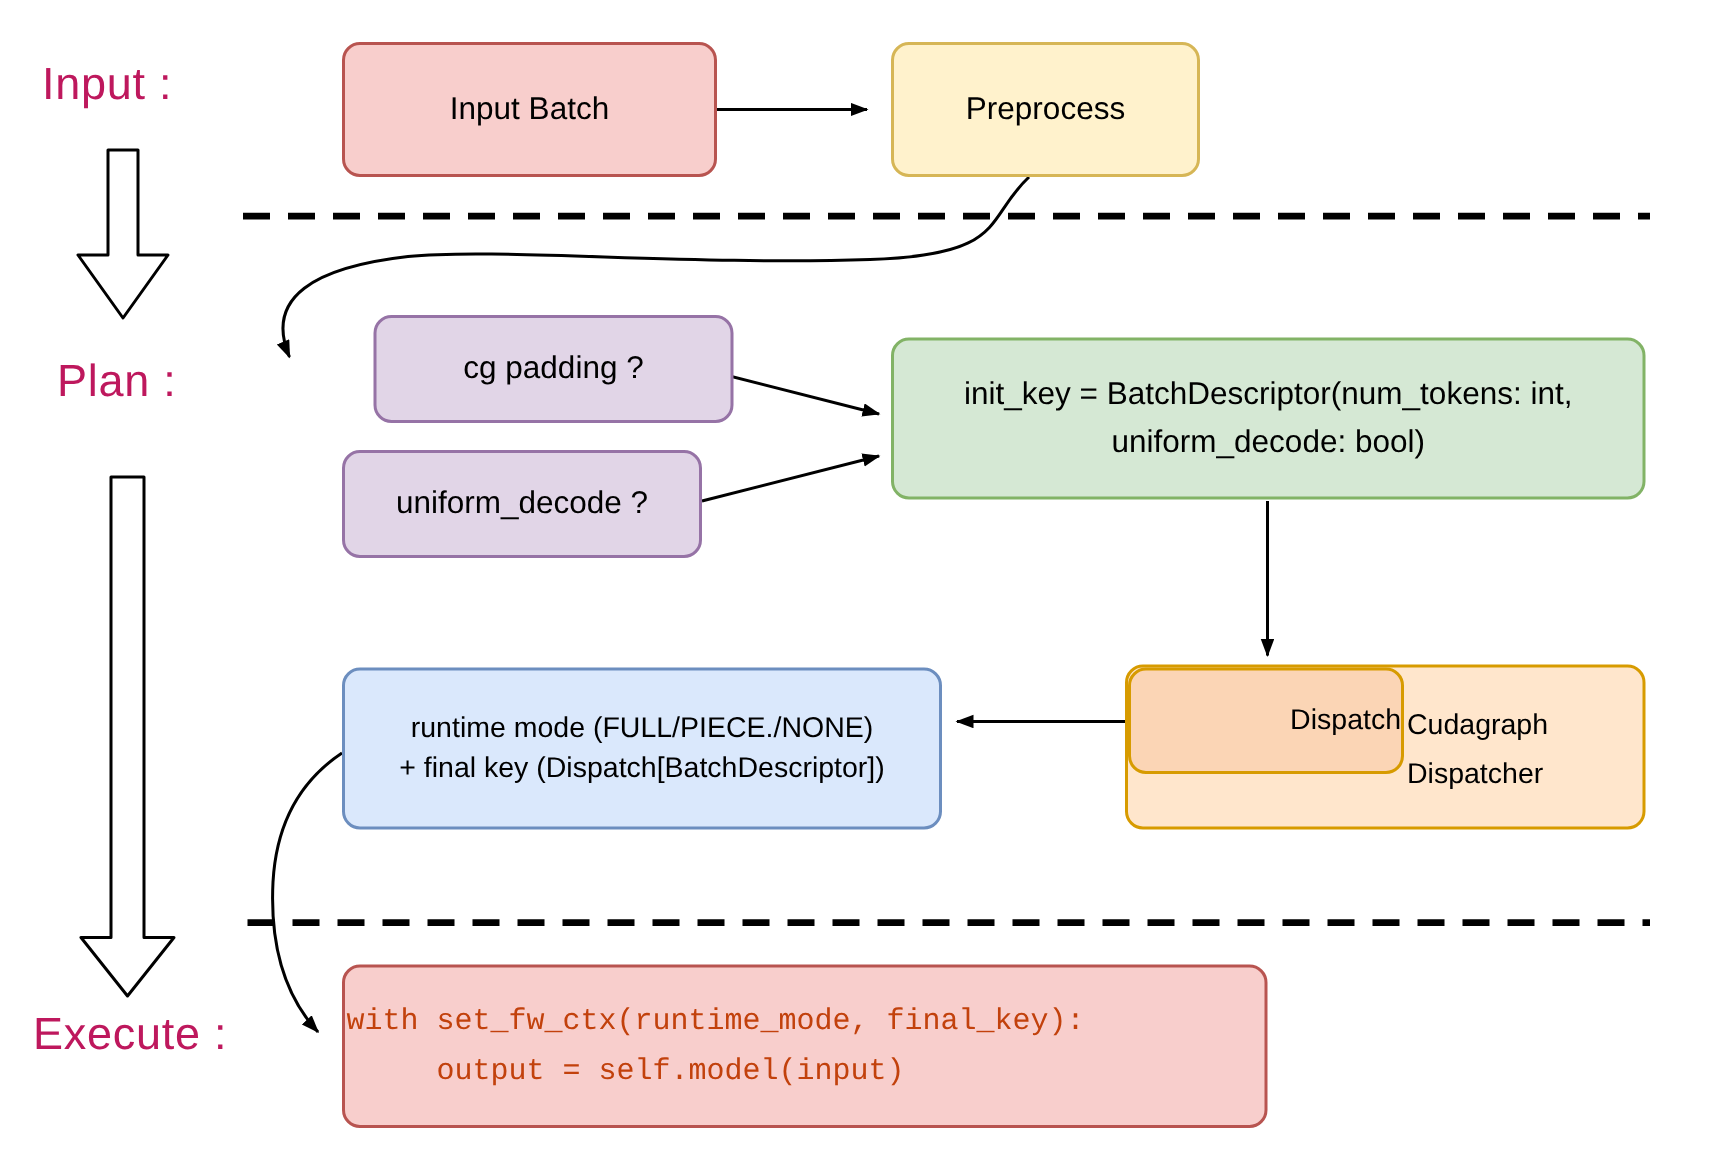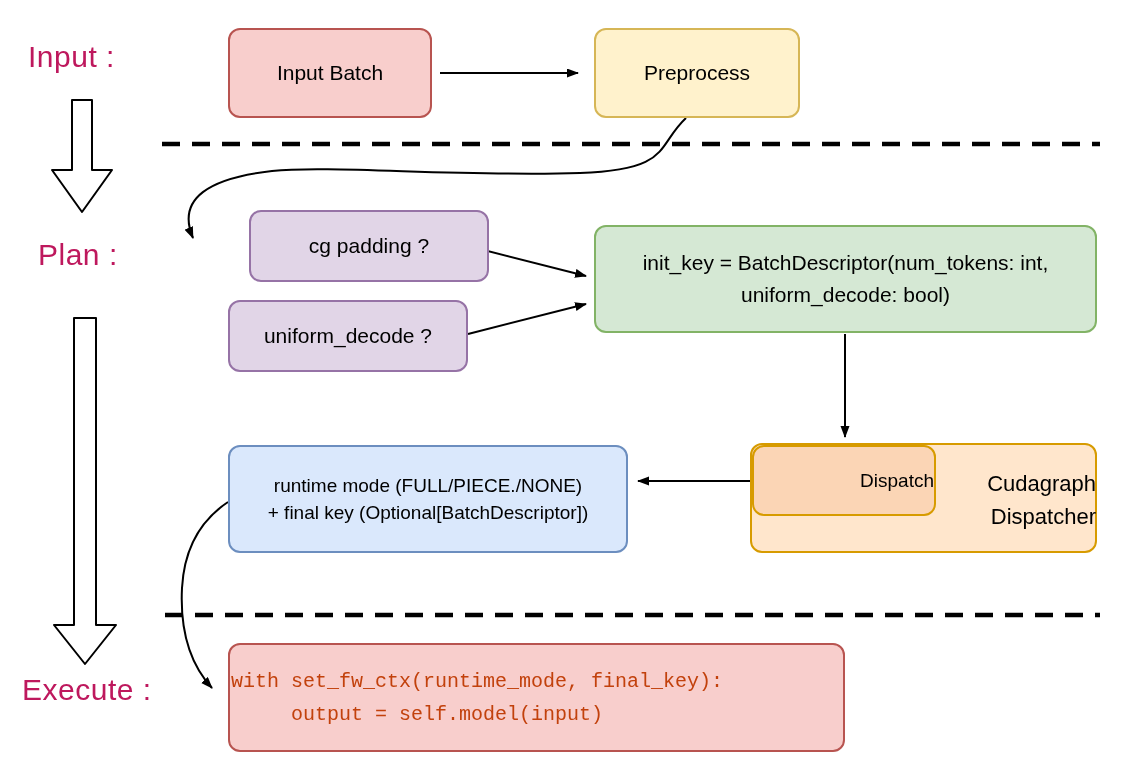--- a/index.html
+++ b/index.html
@@ -23,29 +23,29 @@
   .node .ln { white-space: nowrap; }
 
   .red    { background: #f8cecc; border: 2px solid #b85450; }
   .yellow { background: #fff2cc; border: 2px solid #d6b656; }
   .purple { background: #e1d5e7; border: 2px solid #9673a6; }
   .green  { background: #d5e8d4; border: 2px solid #82b366; }
   .blue   { background: #dae8fc; border: 2px solid #6c8ebf; }
   .orange-outer { background: #ffe6cc; border: 2px solid #d79b00; }
   .orange-inner { background: #fbd5b5; border: 2px solid #d79b00; }
 
-  #node-input-batch   { left: 228px; top: 28px;  width: 204px; height: 90px; }
+  #node-input-batch   { left: 228px; top: 28px;  width: 250px; height: 90px; }
   #node-preprocess    { left: 594px; top: 28px;  width: 206px; height: 90px; }
   #node-cg-padding    { left: 228px; top: 210px; width: 240px; height: 72px; margin-left: 21px; }
   #node-uniform-decode{ left: 228px; top: 300px; width: 240px; height: 72px; }
   #node-init-key      { left: 594px; top: 225px; width: 503px; height: 108px; line-height: 32px; }
   #node-cudagraph     { left: 750px; top: 443px; width: 347px; height: 110px; justify-content: flex-start; }
   #node-dispatch      { left: 752px; top: 445px; width: 184px; height: 71px; font-size: 19px; align-items: flex-end; }
   #cudagraph-text     { position: absolute; left: 186px; top: 22px; width: 158px;
-                        font-size: 22px; line-height: 33px; text-align: right; }
+                        font-size: 19px; line-height: 33px; text-align: left; }
   #node-runtime-mode  { left: 228px; top: 445px; width: 400px; height: 108px;
                         font-size: 19px; line-height: 27px; }
   #node-execute-code  { left: 228px; top: 643px; width: 617px; height: 109px;
                         align-items: flex-start; justify-content: center;
                         font-family: "Liberation Mono", "DejaVu Sans Mono", monospace;
                         font-size: 20px; line-height: 33px; color: #c2410c;
                         padding-left: 1px; text-align: left; }
   .code-ln { white-space: pre; }
 
   #label-input   { left: 28px; top: 40px; }
@@ -110,21 +110,21 @@
       <div class="ln">Dispatcher</div>
     </div>
   </div>
 
   <div class="node orange-inner" id="node-dispatch">
     <span class="ln">Dispatch</span>
   </div>
 
   <div class="node blue" id="node-runtime-mode">
     <span class="ln">runtime mode (FULL/PIECE./NONE)</span>
-    <span class="ln">+ final key (Optional[BatchDescriptor])</span>
+    <span class="ln">+ final key (Dispatch[BatchDescriptor])</span>
   </div>
 
   <div class="node red" id="node-execute-code">
     <span class="code-ln">with set_fw_ctx(runtime_mode, final_key):</span>
     <span class="code-ln">     output = self.model(input)</span>
   </div>
 
 </div>
 
 </body></html>

